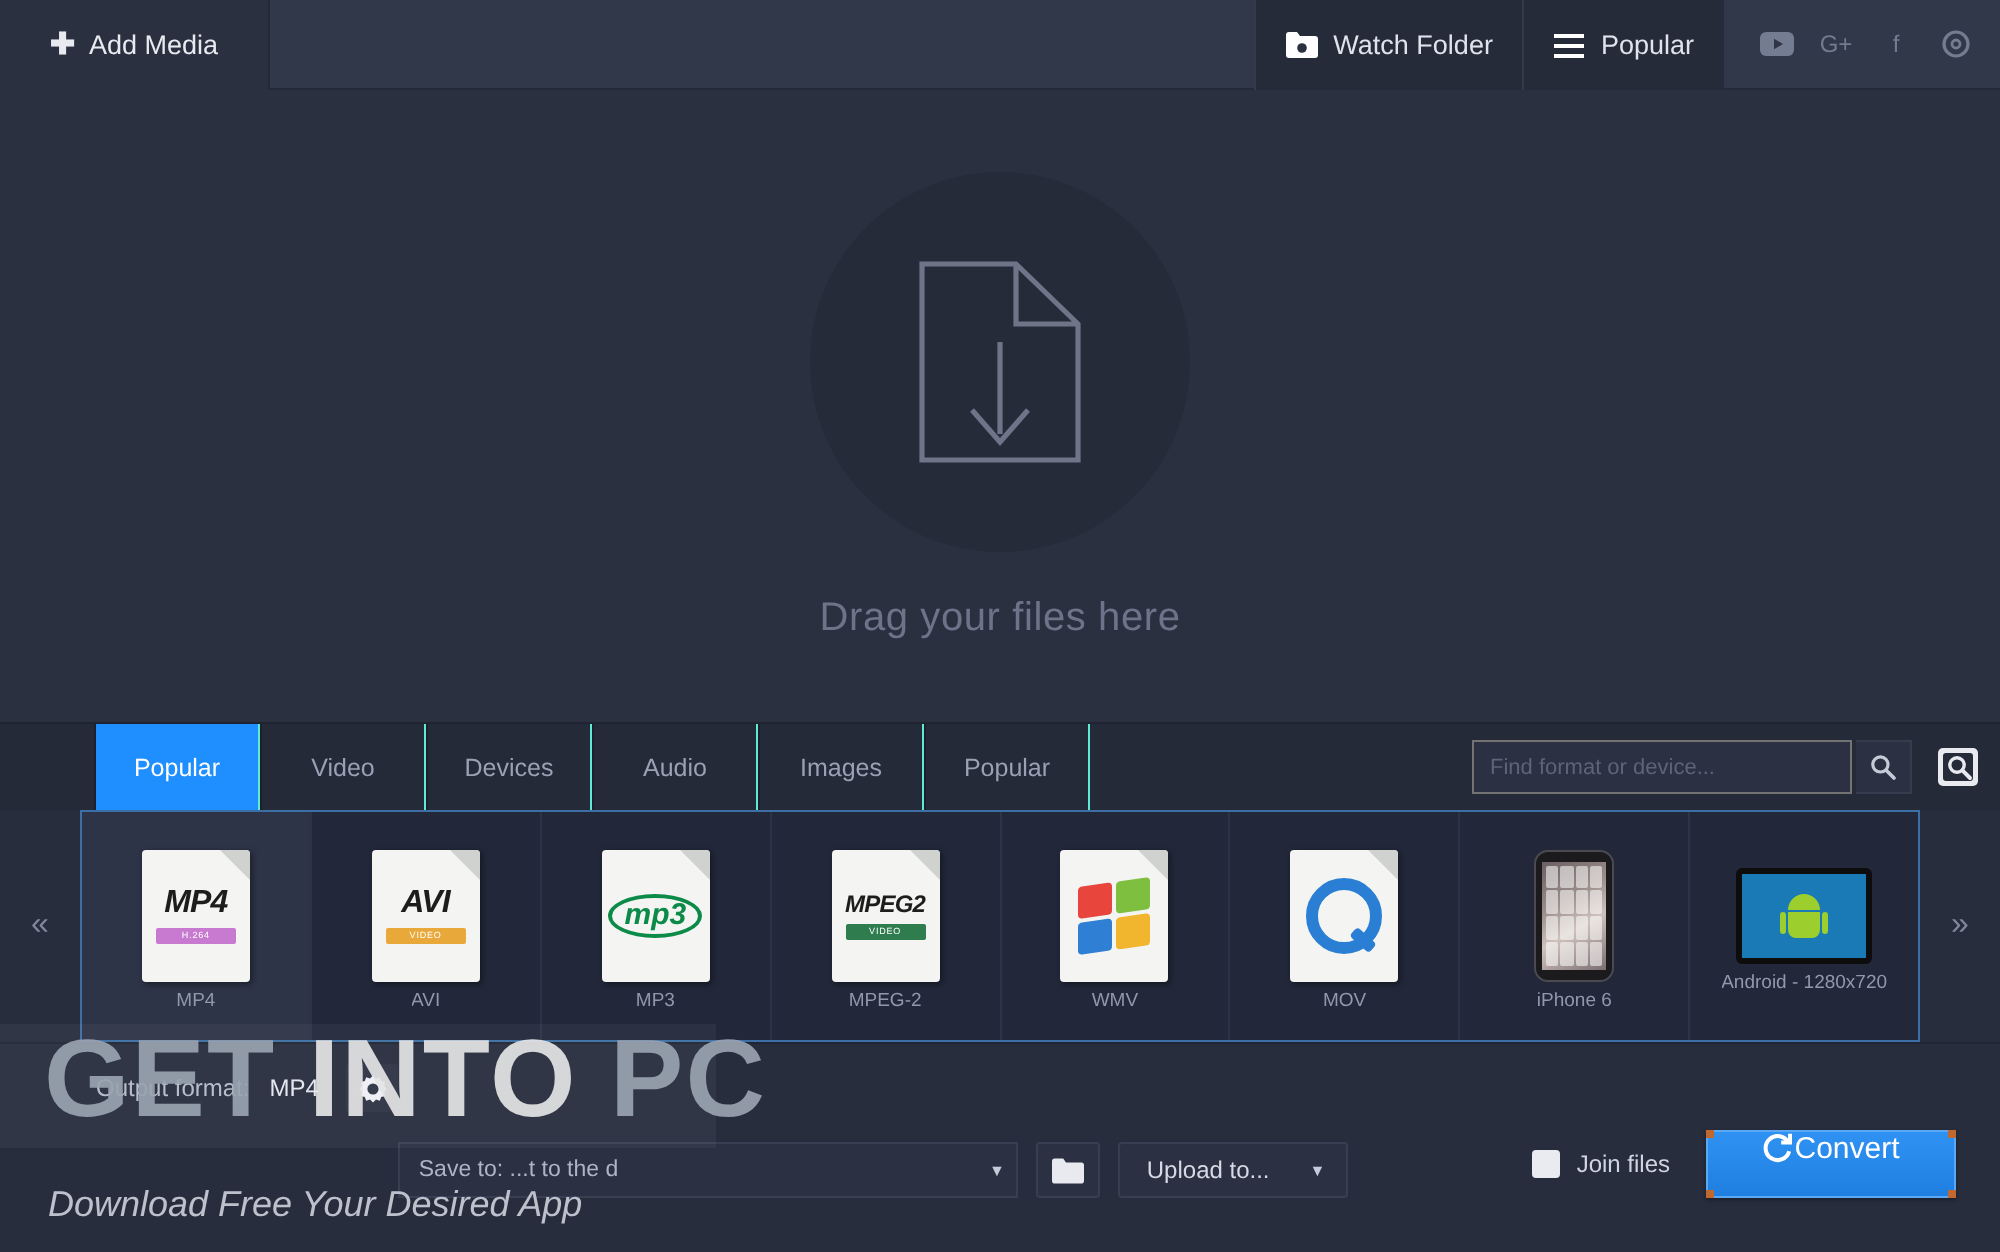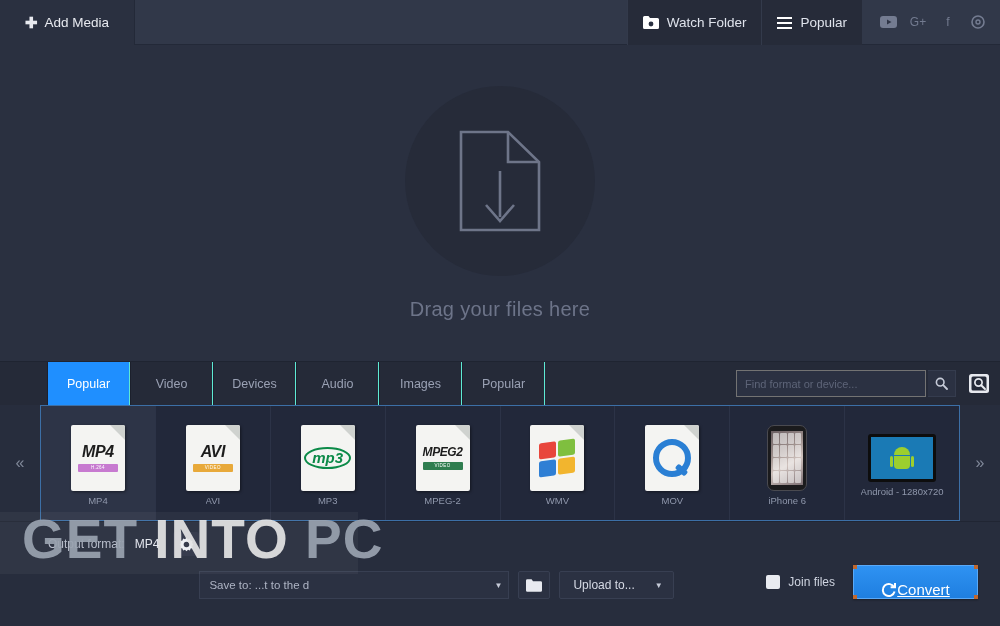--- a/index.html
+++ b/index.html
@@ -289,25 +289,24 @@
     color: #cfd4e0; font-size: 12px; cursor: pointer;
   }
   .chk {
     width: 14px; height: 14px; background: #e9ebf1;
     border-radius: 2px; display: block;
   }
   .convert-btn {
     width: 125px; height: 34px;
     background: linear-gradient(#2f92f2,#1f7fe0);
     border: 1px solid #5aa9f7;
-    display: flex; align-items: flex-end; justify-content: center; gap: 0;
+    display: flex; align-items: flex-start; justify-content: center; gap: 0;
     color: #ffffff; font-size: 15px; cursor: pointer;
     box-shadow: 0 1px 2px rgba(0,0,0,.35);
     position: relative;
-    text-decoration: underline;
   }
   .convert-btn .corner {
     position: absolute; width: 4px; height: 4px; background: #c0682f;
   }
   .convert-btn .c-tl { left: -1px; top: -1px; }
   .convert-btn .c-tr { right: -1px; top: -1px; }
   .convert-btn .c-bl { left: -1px; bottom: -1px; }
   .convert-btn .c-br { right: -1px; bottom: -1px; }
 
   
@@ -597,14 +596,15 @@
         </span>
         <span>Convert</span>
       </div>
     </div>
   </div>
 
   <div class="wm-band"></div>
   <div class="wm-main">
     <span class="g1">GET </span><span class="g2">INTO</span><span class="g1"> PC</span>
   </div>
+  <div class="wm-sub">Download Free Your Desired App</div>
 
 </div>
 
 </body></html>

